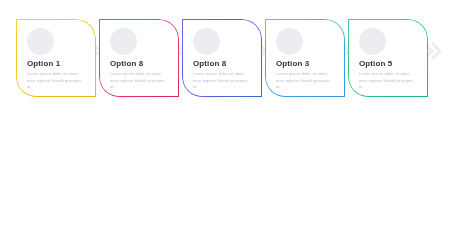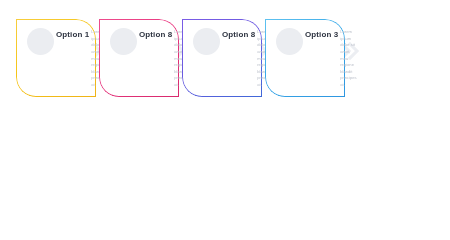--- a/index.html
+++ b/index.html
@@ -69,21 +69,21 @@
       linear-gradient(#000 0 0);
     mask-composite: exclude;
     pointer-events: none;
   }
 
   .card-inner {
     position: relative;
     z-index: 1;
     height: 100%;
     display: flex;
-    flex-direction: row;
+    flex-direction: column;
   }
 
   .avatar-circle {
     width: 27px;
     height: 27px;
     border-radius: 50%;
     background: #ebedf1;
     margin: 2px 0 0 2px;
     flex: 0 0 auto;
   }
@@ -199,15 +199,30 @@
       <div class="chevron">
         <svg viewBox="0 0 22 20" xmlns="http://www.w3.org/2000/svg">
           <path d="M3 3 L10 10 L3 17" fill="none" stroke="#eceef2" stroke-width="3.1" stroke-linecap="square" stroke-linejoin="miter"></path>
           <path d="M11 3 L18 10 L11 17" fill="none" stroke="#eceef2" stroke-width="3.1" stroke-linecap="square" stroke-linejoin="miter"></path>
         </svg>
       </div>
     </div>
 
     <div class="spacer"></div>
 
+    <div class="step">
+      <div class="card" style="--edge: linear-gradient(150deg, #3FD39A 0%, #33C48D 45%, #22B07C 100%);">
+        <div class="card-inner">
+          <div class="avatar-circle"></div>
+          <div class="card-title">Option 5</div>
+          <div class="card-body">Lorem ipsum dolor sit amet, mea regione blandit principes at.</div>
+        </div>
+      </div>
+      <div class="chevron">
+        <svg viewBox="0 0 22 20" xmlns="http://www.w3.org/2000/svg">
+          <path d="M3 3 L10 10 L3 17" fill="none" stroke="#eceef2" stroke-width="3.1" stroke-linecap="square" stroke-linejoin="miter"></path>
+          <path d="M11 3 L18 10 L11 17" fill="none" stroke="#eceef2" stroke-width="3.1" stroke-linecap="square" stroke-linejoin="miter"></path>
+        </svg>
+      </div>
+    </div>
 
   </div>
 </div>
 
 </body></html>

